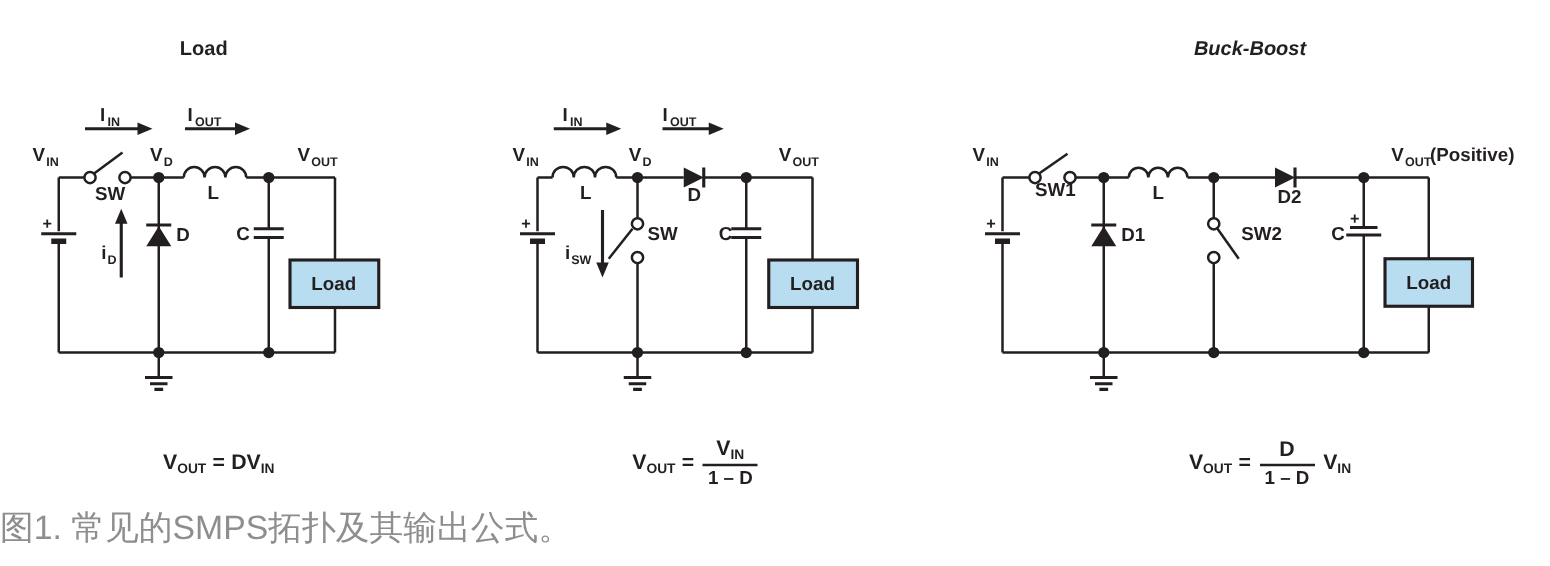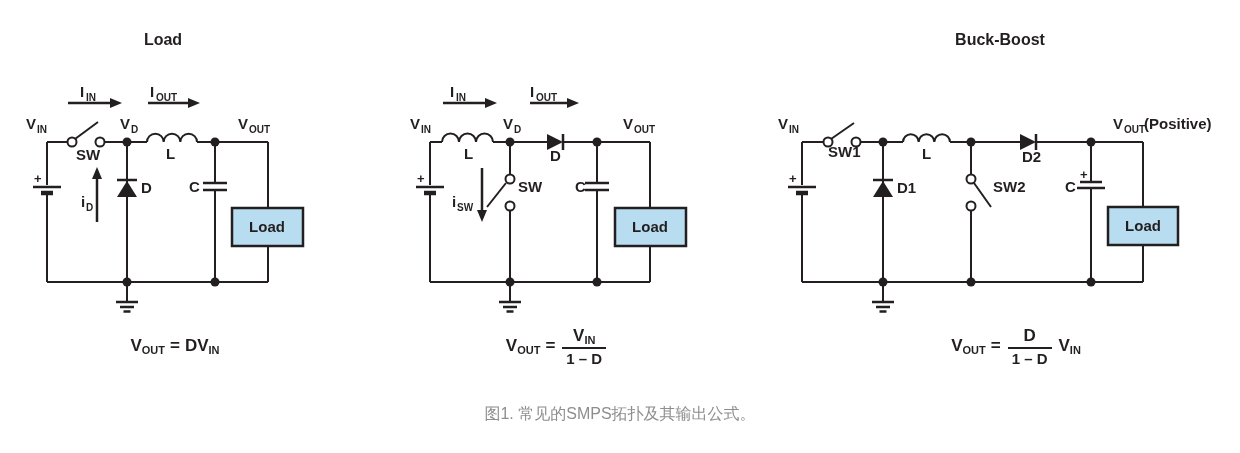--- a/index.html
+++ b/index.html
@@ -3,40 +3,40 @@
 <meta charset="utf-8">
 <style>
   html,body{margin:0;padding:0;background:#fff;}
   .stage{position:relative;width:1240px;height:453px;background:#ffffff;overflow:hidden;
          font-family:"Liberation Sans",sans-serif;color:#231f20;}
   .circ-title{position:absolute;top:31px;height:20px;text-align:center;
               font-size:16px;font-weight:bold;color:#231f20;}
   svg.circ{position:absolute;}
   svg text{font-family:"Liberation Sans",sans-serif;font-weight:bold;fill:#231f20;}
   .t15{font-size:15px;} .t10{font-size:10px;} .t13{font-size:13px;}
-  .formula{position:absolute;top:324px;height:44px;display:flex;align-items:center;
+  .formula{position:absolute;top:348px;height:44px;display:flex;align-items:center;
            justify-content:center;color:#231f20;}
   .fb{font-size:17px;font-weight:bold;}
   .fsub{font-size:11px;font-weight:bold;vertical-align:-3px;}
   .feq{font-size:17px;font-weight:bold;margin:0 5px;}
   .fpart{white-space:nowrap;}
   .frac{display:inline-flex;flex-direction:column;align-items:center;margin:0 2px;}
   .num{padding:0 4px 1px;white-space:nowrap;}
   .den{border-top:2.5px solid #231f20;font-size:15px;font-weight:bold;padding:1px 4px 0;white-space:nowrap;}
   .rhs{margin-left:5px;}
-  .caption{position:absolute;top:404px;left:0;width:1240px;text-align:center;
-           font-size:16px;color:#8e8e8e;}
+  .caption{position:absolute;top:404px;left:0;width:1240px;
+           font-size:27px;color:#8e8e8e;}
 </style>
 </head>
 <body>
 
 <div class="stage">
 
   <div class="circ-title" style="left:20px;width:286px;">Load</div>
-  <div class="circ-title" style="left:770px;width:460px;">Buck-Boost</div>
+  <div class="circ-title" style="left:770px;width:460px;font-style:italic;">Buck-Boost</div>
 
   <svg class="circ" style="left:20px;top:80px;" width="300" height="235" viewBox="0 0 300 235">
     <g stroke="#231f20" stroke-width="2" fill="none">
       <path d="M27 62 H47.5 M84.5 62 H127 M177 62 H248 M27 62 V105 M27 115 V202 M27 202 H248 M248 62 V128 M248 166 V202 M107 62 V202 M195 62 V103 M195 110 V202"></path>
       <path d="M127 62 a8.33 8.33 0 0 1 16.66 0 a8.33 8.33 0 0 1 16.66 0 a8.33 8.33 0 0 1 16.68 0"></path>
     </g>
     <g>
       <line x1="55" y1="59" x2="78" y2="42" stroke="#231f20" stroke-width="2"></line>
       <circle cx="52" cy="62" r="4.5" fill="#fff" stroke="#231f20" stroke-width="2"></circle>
       <circle cx="80" cy="62" r="4.5" fill="#fff" stroke="#231f20" stroke-width="2"></circle>

